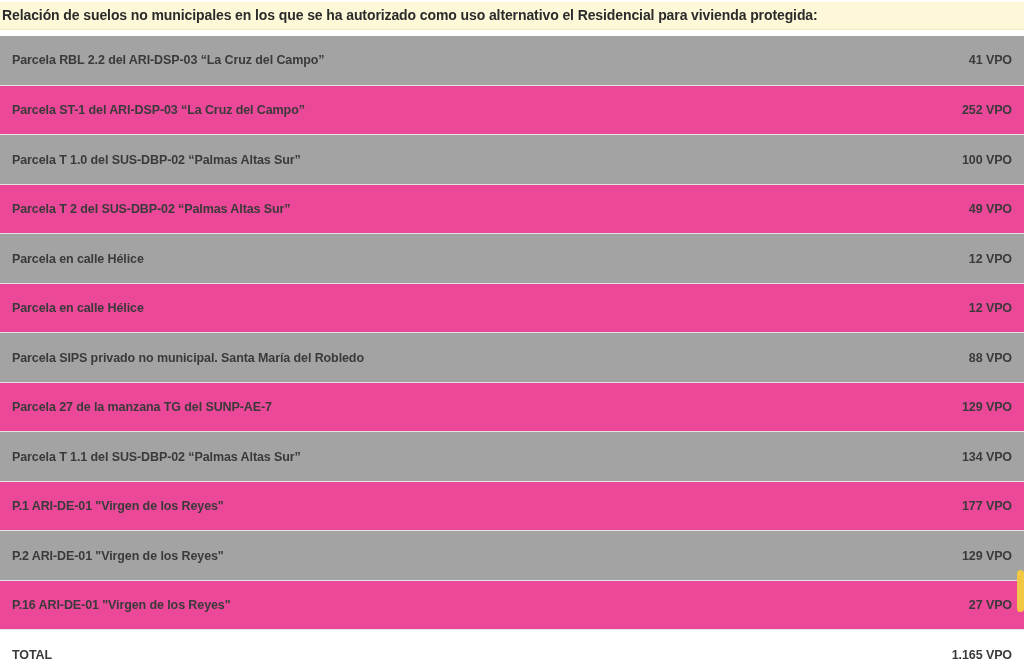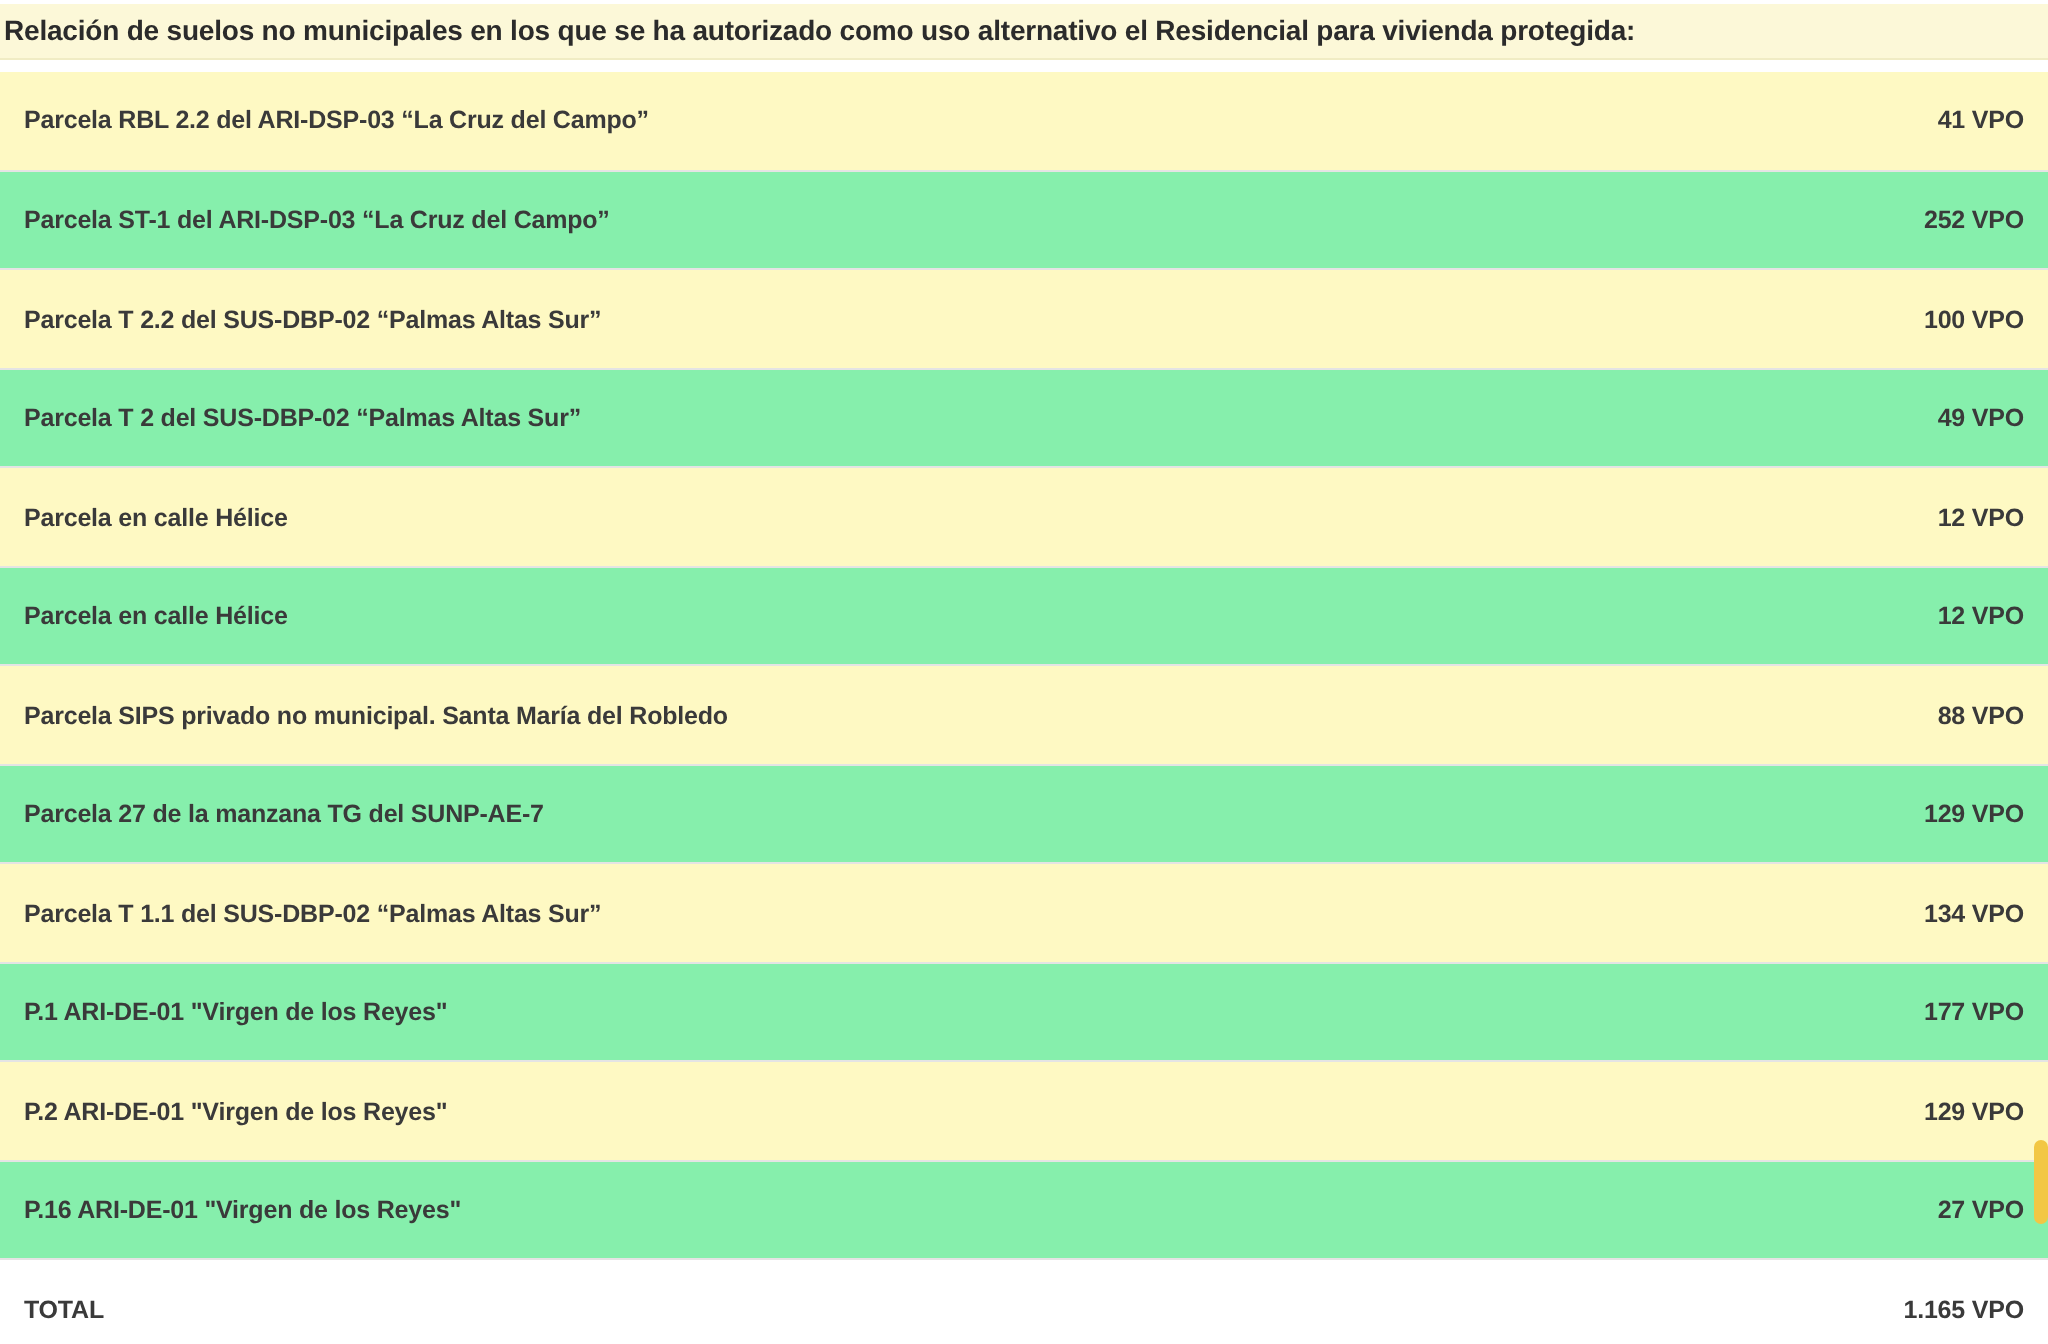--- a/index.html
+++ b/index.html
@@ -51,24 +51,24 @@
   }
   table.listing td.label {
     text-align: left;
   }
   table.listing td.value {
     text-align: right;
     width: 150px;
     white-space: nowrap;
   }
   table.listing tr.alt td {
-    background: #fef9c3;
+    background: #a3a3a3;
   }
   table.listing tr.plain td {
-    background: #86efac;
+    background: #ec4899;
   }
   table.listing tr.total td {
     background: #ffffff;
     border-bottom: none;
   }
   .scroll-thumb {
     position: absolute;
     right: 0;
     top: 568px;
     width: 7px;
@@ -91,21 +91,21 @@
         <td class="label">Parcela RBL 2.2 del ARI-DSP-03 “La Cruz del Campo”</td>
         <td class="value">41 VPO</td>
       </tr>
 
       <tr class="plain">
         <td class="label">Parcela ST-1 del ARI-DSP-03 “La Cruz del Campo”</td>
         <td class="value">252 VPO</td>
       </tr>
 
       <tr class="alt">
-        <td class="label">Parcela T 2.2 del SUS-DBP-02 “Palmas Altas Sur”</td>
+        <td class="label">Parcela T 1.0 del SUS-DBP-02 “Palmas Altas Sur”</td>
         <td class="value">100 VPO</td>
       </tr>
 
       <tr class="plain">
         <td class="label">Parcela T 2 del SUS-DBP-02 “Palmas Altas Sur”</td>
         <td class="value">49 VPO</td>
       </tr>
 
       <tr class="alt">
         <td class="label">Parcela en calle Hélice</td>

